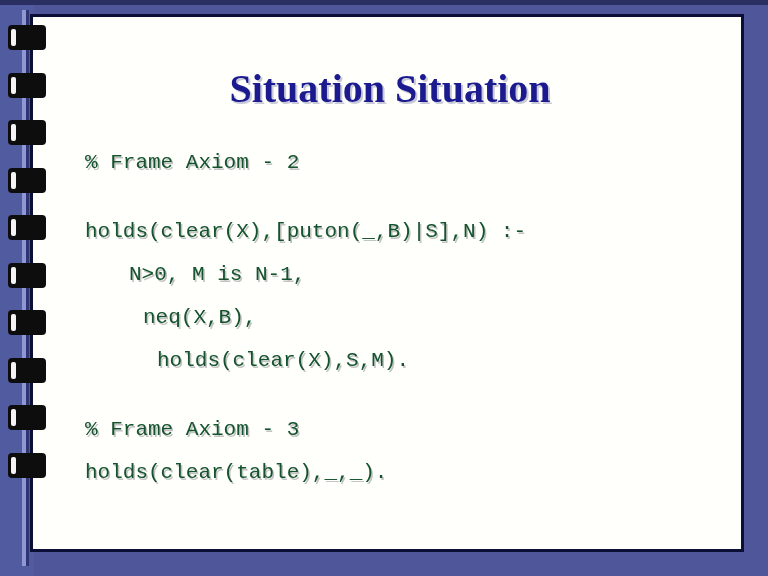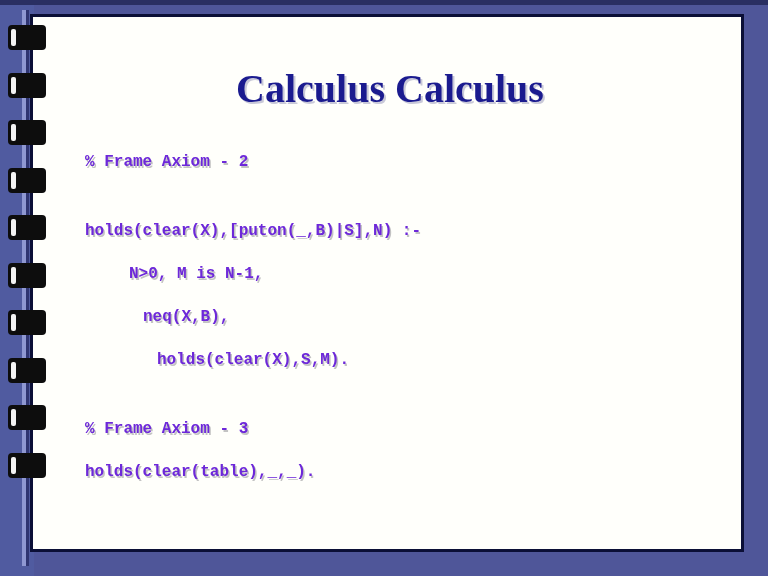--- a/index.html
+++ b/index.html
@@ -96,24 +96,24 @@
     text-shadow: 2px 2px 0 #c9c9d8;
     white-space: nowrap;
   }
 
   .body-block {
     position: absolute;
     left: 52px;
     top: 124px;
     width: 650px;
     font-family: "Liberation Mono", "DejaVu Sans Mono", monospace;
-    font-weight: bold;
-    font-size: 16px;
+    font-weight: normal;
+    font-size: 21px;
     line-height: 43px;
-    color: #6d28d9;
+    color: #14532d;
     text-shadow: 1.5px 1.5px 0 #c3c3c3;
     white-space: pre;
   }
 
   .code-line { display: block; white-space: pre; }
   .gap-line  { display: block; height: 26px; }
   .indent-1  { padding-left: 44px; }
   .indent-2  { padding-left: 58px; }
   .indent-3  { padding-left: 72px; }
 </style>
@@ -136,20 +136,20 @@
       <div class="ring" style="top: 262.5px;"></div>
       <div class="ring" style="top: 310px;"></div>
       <div class="ring" style="top: 357.5px;"></div>
       <div class="ring" style="top: 405px;"></div>
       <div class="ring" style="top: 452.5px;"></div>
     </div>
 
   <div class="page">
     <div class="content">
 
-      <div class="title">Calculus Calculus</div>
+      <div class="title">Situation Situation</div>
 
       <div class="body-block" id="body-block"><span class="code-line">% Frame Axiom - 2</span><span class="gap-line"></span><span class="code-line">holds(clear(X),[puton(_,B)|S],N) :-</span><span class="code-line indent-1">N&gt;0, M is N-1,</span><span class="code-line indent-2">neq(X,B),</span><span class="code-line indent-3">holds(clear(X),S,M).</span><span class="gap-line"></span><span class="code-line">% Frame Axiom - 3</span><span class="code-line">holds(clear(table),_,_).</span></div>
 
     </div>
   </div>
 
 </div>
 
 </body></html>

